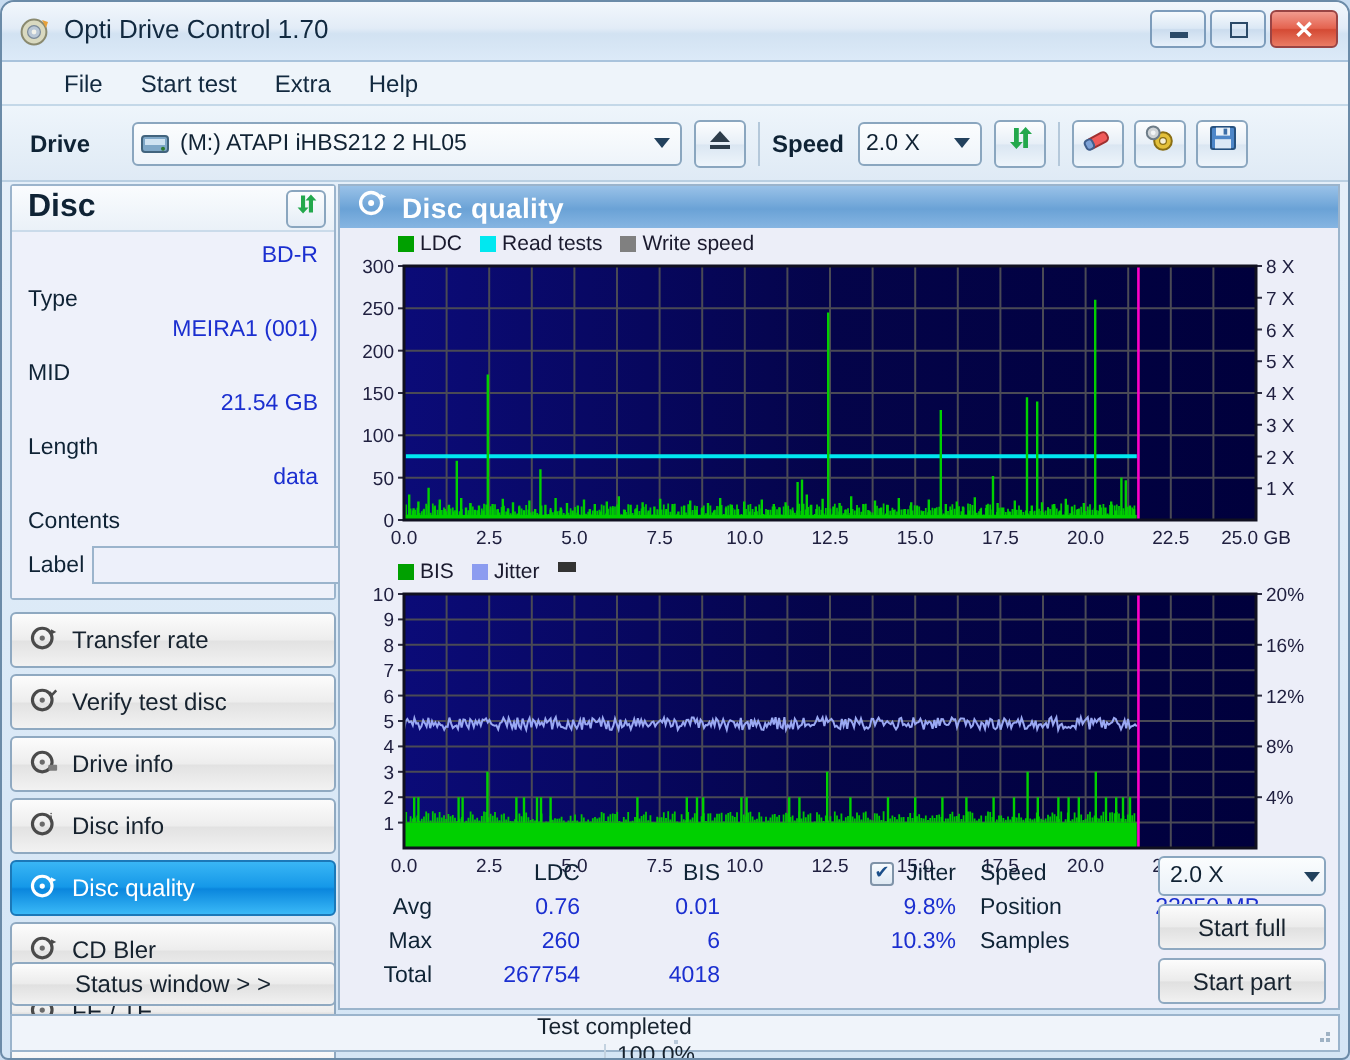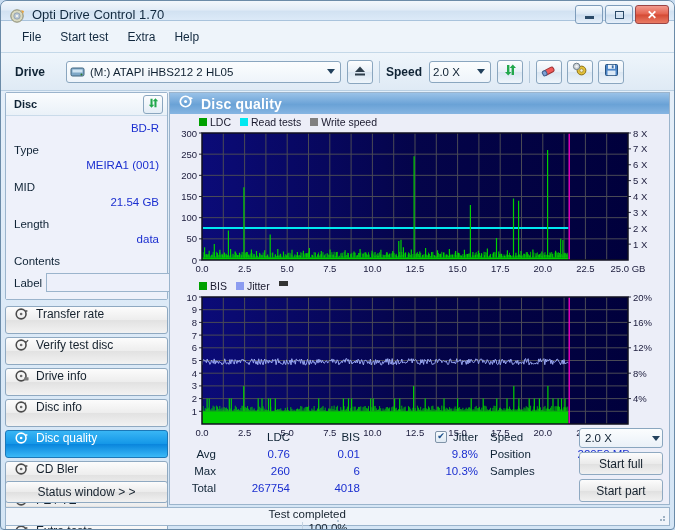--- a/index.html
+++ b/index.html
@@ -9,21 +9,21 @@
     background:#c8dcf0;
   }
   .window {
     position:absolute; left:0; top:0; width:675px; height:530px;
     background: linear-gradient(#e8f1fa, #d4e5f5);
     border:1px solid #6b8ba8; border-radius:7px 7px 4px 4px;
     overflow:hidden;
   }
   
   .titlebar {
-    height:20px; position:relative;
+    height:30px; position:relative;
     background: linear-gradient(#f2f7fc 0%, #e2ecf7 45%, #d2e2f2 55%, #dceaf8 100%);
     border-bottom:1px solid #a9c3dc; border-radius:6px 6px 0 0;padding-left:12px;
   }
   .title-icon {
     position:absolute; left:9px; top:7px; width:16px; height:16px;
   }
   .title-text {
     position:absolute; left:31px; top:6px; font-size:13px; color:#11293f;
   }
   .winbtns { position:absolute; right:5px; top:4px; display:flex; gap:2px; }
@@ -37,22 +37,22 @@
     width:34px; border-color:#9a4444;
     background:linear-gradient(#f29a8e,#e4634f 48%,#d44a34 52%,#ea7b64);
   }
   .wb .g { display:block; }
   .gl-min { width:9px; height:3px; background:#2b4a68; margin-top:6px; }
   .gl-max { width:9px; height:8px; border:1.5px solid #2b4a68; }
   .gl-close { color:#fff; font-size:12px; font-weight:bold; line-height:1;
      font-family:"Liberation Sans",sans-serif; }
   
   .menubar {
-    height:32px; background:#eef4fa; border-bottom:1px solid #c4d8e8;
-    display:flex; align-items:center; padding-left:12px; gap:1px;
+    height:22px; background:#eef4fa; border-bottom:1px solid #c4d8e8;
+    display:flex; align-items:center; padding-left:22px; gap:1px;
   }
   .menuitem { font-size:12px; color:#12293f; padding:3px 9px; border-radius:2px; }
   
   .drivebar {
     height:38px; position:relative;
     background:linear-gradient(#eef5fb,#dfeaf5);
     border-bottom:1px solid #b9cfe2;
     display:flex; align-items:center; padding:0 6px;
   }
   .lbl-bold { font-size:12px; font-weight:bold; color:#0f2335; }
@@ -77,41 +77,41 @@
   .body { position:absolute; left:0; top:91px; right:0; bottom:24px; }
   .leftcol { position:absolute; left:4px; top:0; width:163px; bottom:0; }
   .panel {
     border:1px solid #9bb4cc; background:#f3f7fb; border-radius:2px;
   }
   .panel-head {
     height:23px; display:flex; align-items:center; padding:0 4px 0 8px;
     background:linear-gradient(#fafcfe,#eaf1f8);
     border-bottom:1px solid #cadbea;
   }
-  .panel-head .t { font-size:11px; font-weight:bold; color:#0f2335; }
+  .panel-head .t { font-size:16px; font-weight:bold; color:#0f2335; }
   .refresh-btn {
     margin-left:auto; width:20px;height:19px; border:1px solid #8aa6bf; border-radius:3px;
     background:linear-gradient(#fcfdfe,#e4edf6); display:flex;align-items:center;justify-content:center;
   }
   .disc-rows { padding:5px 8px 6px 8px; background:#eef1fa; }
   .drow { display:flex; justify-content:space-between; font-size:11.5px; line-height:15px; }
   .drow .k { color:#0f2335;margin-top:22px; }
   .drow .v { color:#1b2fd0; }
   .labelrow { display:flex; align-items:center; margin-top:3px; gap:4px;justify-content:space-between; }
   .labelrow .k { font-size:11.5px; color:#0f2335; }
   .label-input {
     flex:1; height:19px; border:1px solid #9bb4cc; background:#edf0fa;
   }
   .disc-btn {
     width:22px;height:21px;border:1px solid #8aa6bf;border-radius:3px;
     background:linear-gradient(#fcfdfe,#e4edf6); display:flex;align-items:center;justify-content:center;
   }
   .navlist { margin-top:6px; }
   .navbtn {
-    height:28px; margin-bottom:3px; display:flex; align-items:flex-start; gap:7px;
+    height:28px; margin-bottom:3px; display:flex; align-items:center; gap:7px;
     padding-left:9px; border:1px solid #8fa9c1; border-radius:3px;
     background:linear-gradient(#fcfcfc,#ededed 50%,#e2e2e2 52%,#f2f2f2);
     font-size:12px; color:#16222e;
   }
   .navbtn.active {
     background:linear-gradient(#39b6f5,#1598e8 48%,#0a86dd 52%,#3ab9f7);
     border-color:#1b78b8; color:#ffffff;
   }
   .statusbtn {
     position:absolute; left:0; right:0; bottom:2px; height:22px;

